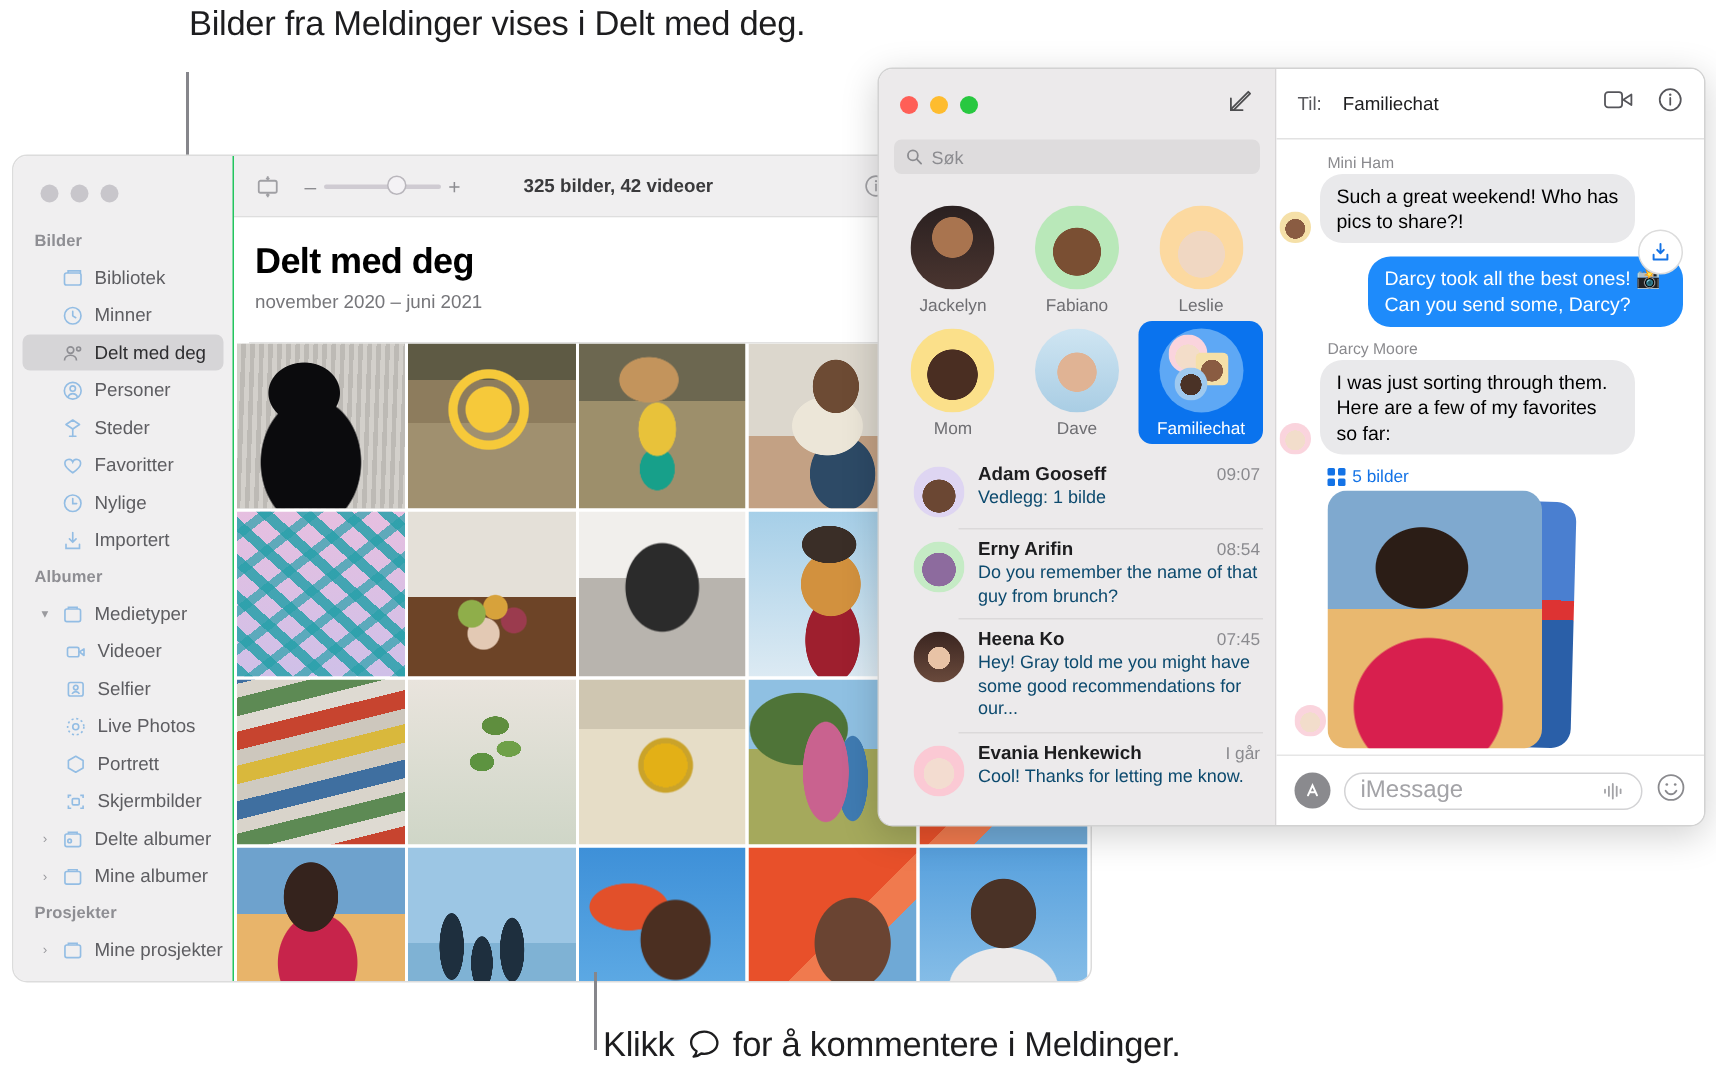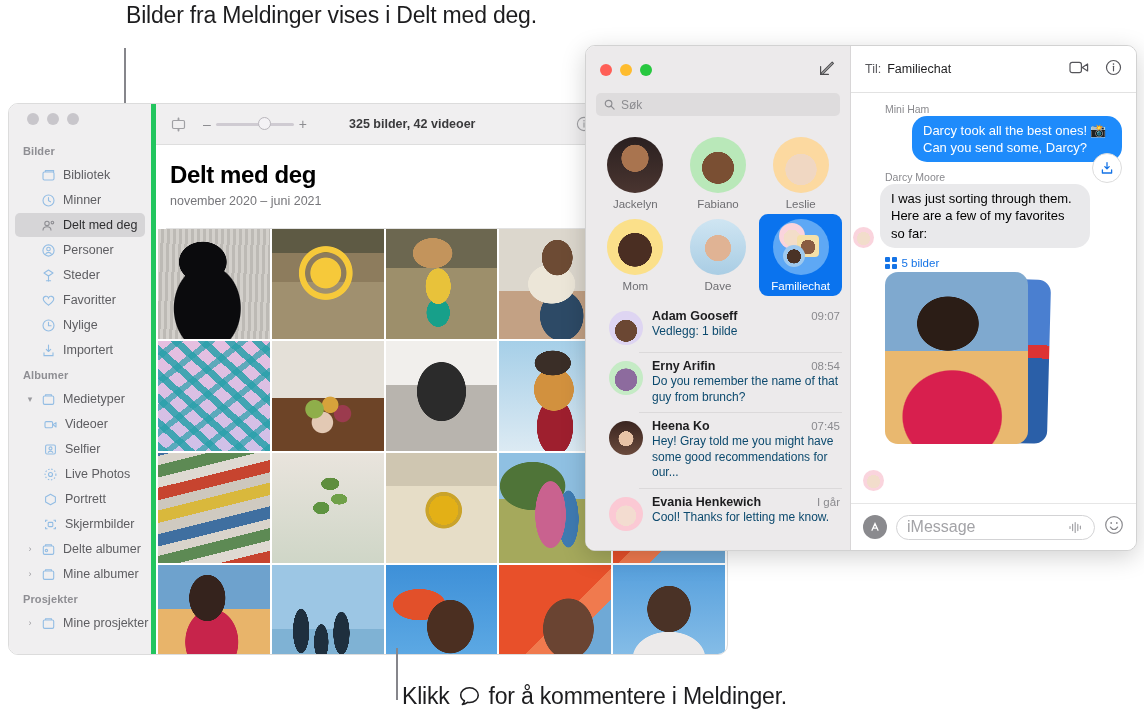--- a/index.html
+++ b/index.html
@@ -34,21 +34,22 @@
     width: 720px; height: 552px;
     background: #ffffff;
     border-radius: 10px;
     border: 1px solid #dcdcdc;
     overflow: hidden;
     display: flex;
   }
   .photos-sidebar {
     width: 147px; height: 100%;
     background: #f0eff0;
-    border-right: 5px solid #22c55e;
+    border-right: 1px solid #22c55e;
+    padding-top: 10px;
     overflow: hidden;
     flex: none;
   }
   .traffic { display: flex; gap: 8px; padding: 9px 0 14px 18px; }
   .tl { width: 12px; height: 12px; border-radius: 50%; background: #c8c6cb; }
   .tl.red { background: #ff5f57; }
   .tl.yellow { background: #febc2e; }
   .tl.green { background: #28c840; }
 
   .sb-head {
@@ -139,21 +140,21 @@
   .convo .av { width: 34px; height: 34px; border-radius: 50%; overflow: hidden; flex: none; position: relative; margin-top: 2px; }
   .convo .body { flex: 1; min-width: 0; }
   .convo .row1 { display: flex; align-items: baseline; }
   .convo .nm { font-size: 12.5px; font-weight: bold; color: #1d1d1f; }
   .convo .tm { margin-left: auto; font-size: 11.5px; color: #8a8a8e; white-space: nowrap; padding-left: 6px; }
   .convo .pv { font-size: 12px; color: #0c4a6e; line-height: 1.3; margin-top: 1px; }
 
   .thread { flex: 1; display: flex; flex-direction: column; min-width: 0; background: #fff; }
   .thread-top {
     height: 47px; border-bottom: 1px solid #e2e2e2; display: flex; align-items: center;
-    padding: 0 14px; gap: 0; flex: none;
+    padding: 0 14px; gap: 8px; flex: none;
   }
   .to-label { font-size: 12.5px; color: #58585c; }
   .to-name { font-size: 12.5px; color: #1d1d1f; margin-left: 6px; }
   .thread-acts { margin-left: auto; display: flex; align-items: center; gap: 16px; color: #55555a; }
 
   .thread-body { flex: 1; padding: 10px 14px 6px 2px; overflow: hidden; position: relative; }
   .msg-row { display: flex; align-items: flex-end; gap: 6px; margin-bottom: 9px; }
   .msg-row.out { justify-content: flex-end; }
   .sender { font-size: 10.5px; color: #8a8a8e; margin-left: 32px; margin-bottom: 1px; }
   .mini-av { width: 21px; height: 21px; border-radius: 50%; overflow: hidden; flex: none; position: relative; }
@@ -708,20 +709,24 @@
               <circle cx="8" cy="8" r="6.6"></circle>
                 <path d="M8 6.9v4.2" stroke-linecap="round"></path>
                 <circle cx="8" cy="4.8" r=".75" fill="currentColor" stroke="none"></circle>
             </svg>
           </span>
         </span>
       </div>
 
       <div class="thread-body" id="thread-body">
           <div class="sender">Mini Ham</div>
+          <div class="msg-row">
+            <div class="mini-av av-miniham"></div>
+            <div class="bubble in">Such a great weekend! Who has pics to share?!</div>
+          </div>
           <div class="msg-row out">
             <div class="bubble out">Darcy took all the best ones! 📸 Can you send some, Darcy?</div>
           </div>
           <div class="sender">Darcy Moore</div>
           <div class="msg-row">
             <div class="mini-av av-darcy"></div>
             <div class="bubble in">I was just sorting through them. Here are a few of my favorites so far:</div>
           </div>
           <div class="attach-label">
             <span class="grid-ico">

